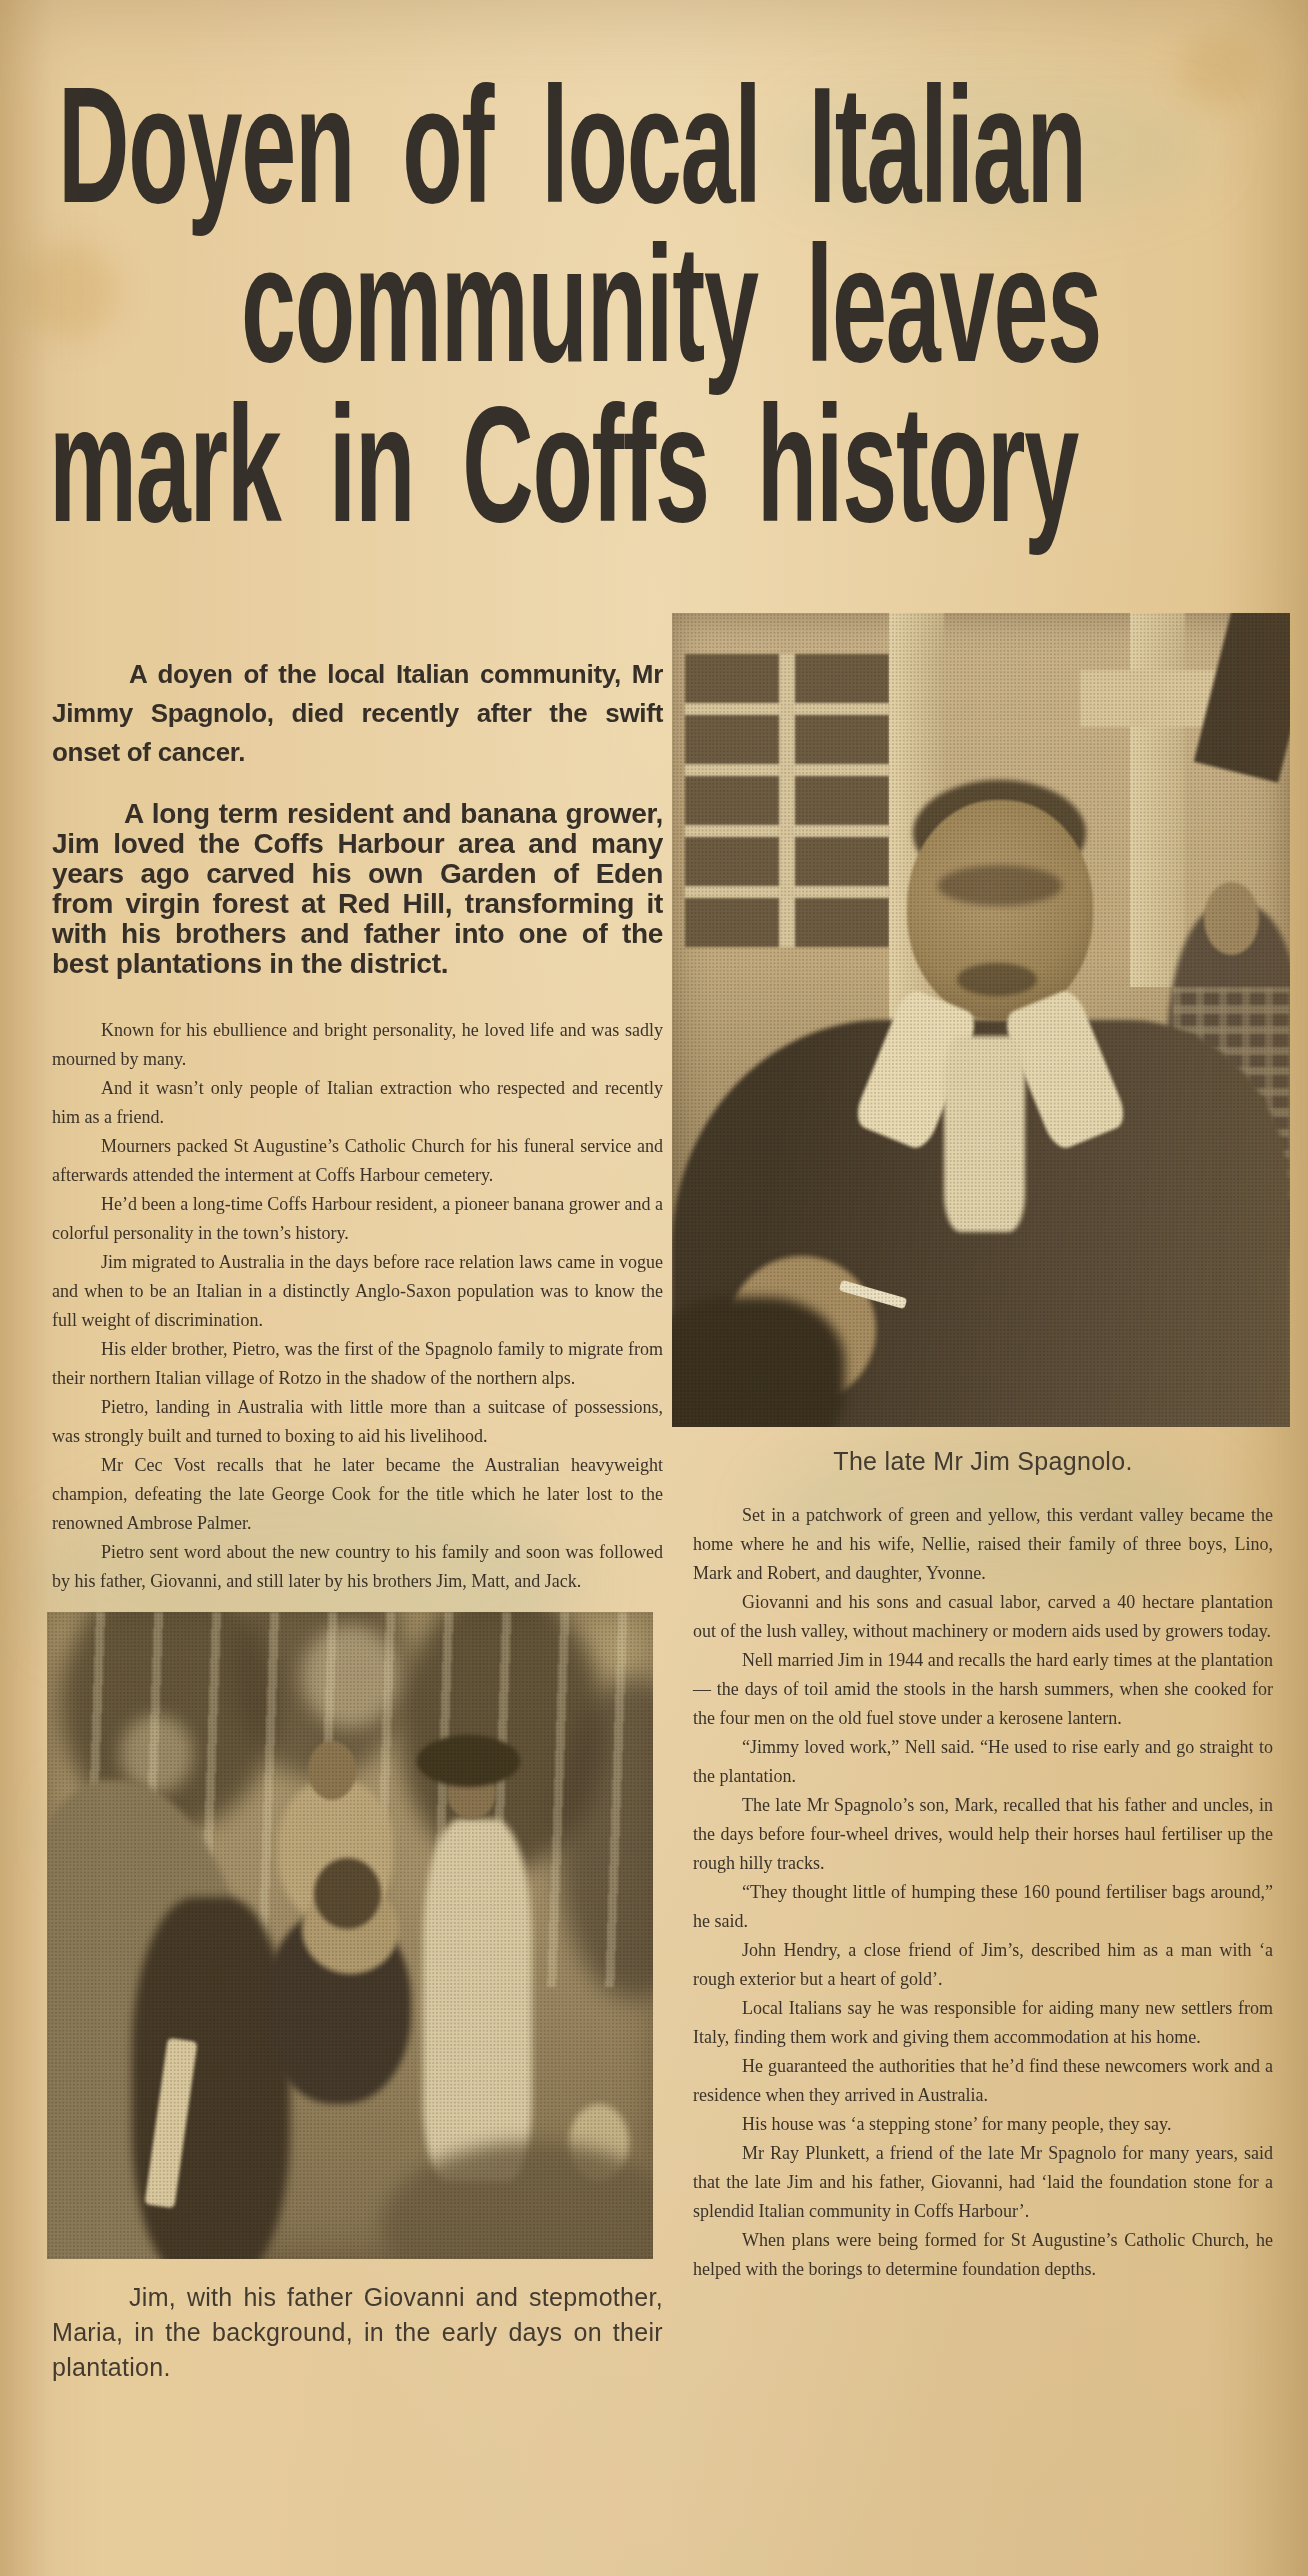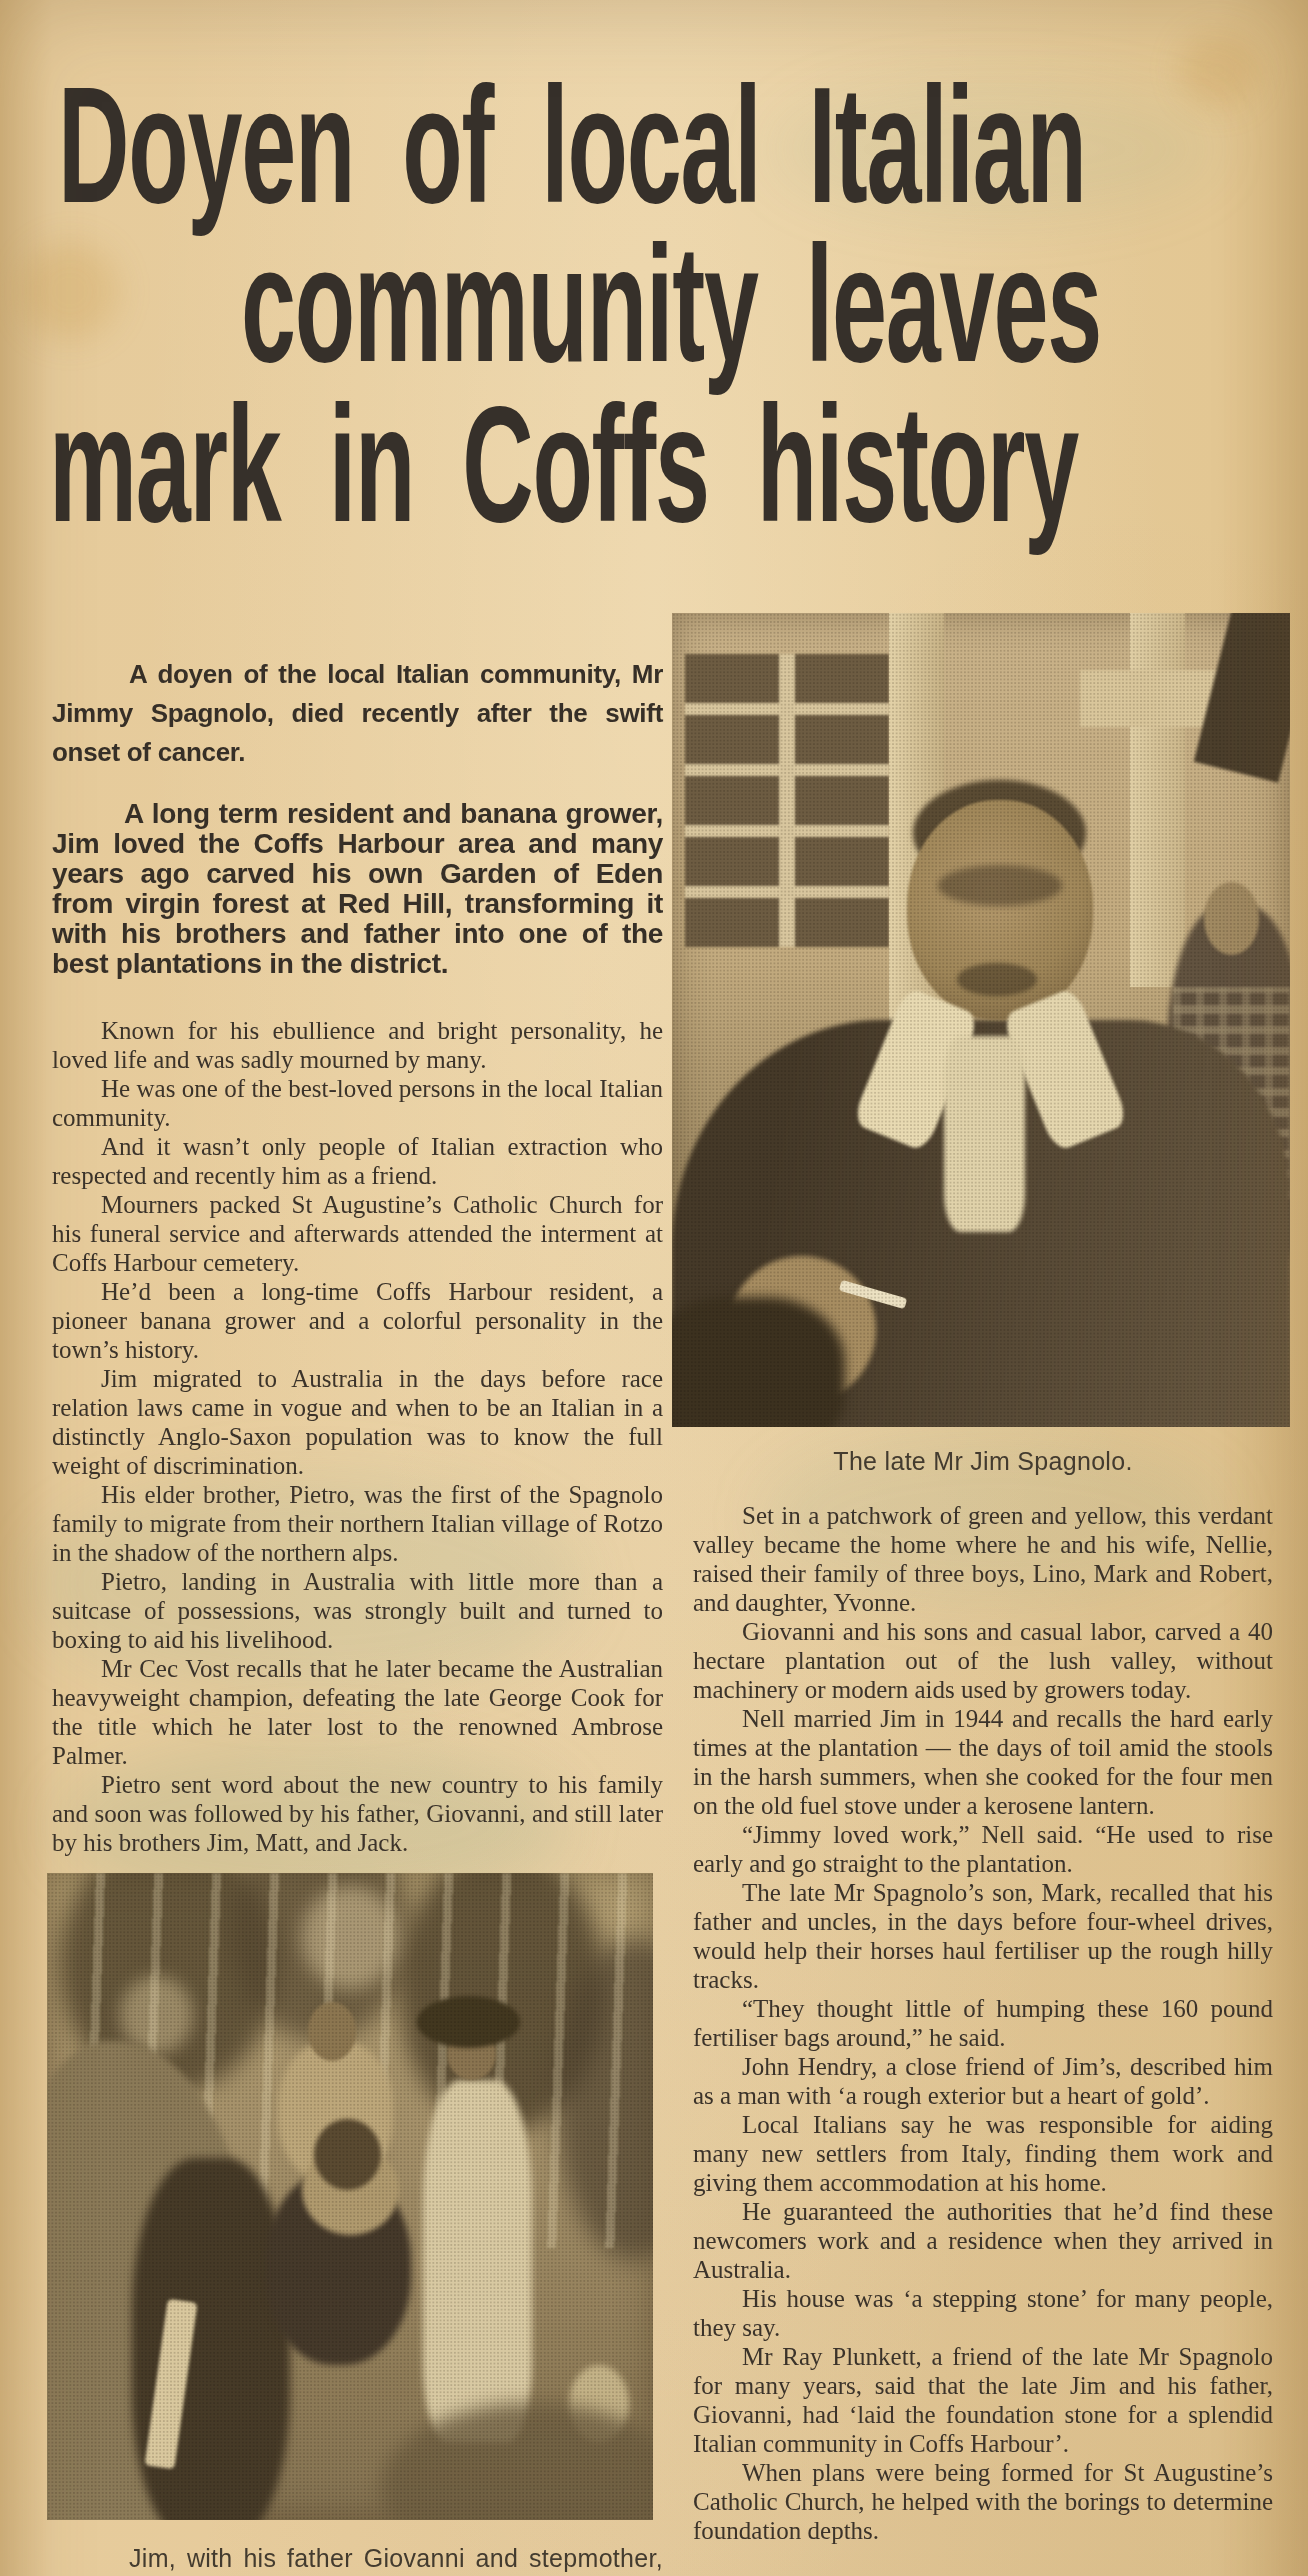--- a/index.html
+++ b/index.html
@@ -40,21 +40,21 @@
   .hl3{left:49px;top:382px;}
   
   .col{position:absolute;}
   .col-left{left:52px;top:641px;width:611px;}
   .col-right{left:693px;top:613px;width:580px;}
   p{margin:0;}
   .lead1{font-family:"Liberation Sans",sans-serif;font-weight:700;font-size:26px;line-height:39px;
     letter-spacing:-0.3px;text-indent:77px;text-align:justify;margin:14.4px 0 27px;color:#362f27;}
   .lead2{font-family:"Liberation Sans",sans-serif;font-weight:700;font-size:28px;line-height:30px;
     letter-spacing:-0.3px;text-indent:72px;text-align:justify;margin:0 0 37px;color:#362f27;}
-  .body{font-size:25px;line-height:29px;text-align:justify;text-indent:49px;color:#3b332a;}
+  .body{font-size:18px;line-height:29px;text-align:justify;text-indent:49px;color:#3b332a;}
   .cap{font-family:"Liberation Sans",sans-serif;font-size:25px;line-height:35px;letter-spacing:0.3px;
     text-align:justify;text-indent:77px;margin:21.6px 0 0;color:#433b2f;}
   .cap-right{font-family:"Liberation Sans",sans-serif;font-size:25px;line-height:31px;
     text-align:center;text-indent:0;margin:18.5px 0 0;color:#433b2f;}
   .first-right{margin-top:24px;}
   
   figure{margin:0;position:relative;overflow:hidden;}
   .photo{box-shadow:inset 0 0 36px rgba(70,52,28,.40);}
   .photo::after{content:"";position:absolute;inset:0;pointer-events:none;mix-blend-mode:multiply;
     background-image:radial-gradient(rgba(56,44,26,0.20) 0.6px, rgba(0,0,0,0) 1px);
@@ -129,21 +129,20 @@
   <div class="speck"></div>
 
   <div class="hl hl1">Doyen of local Italian</div>
   <div class="hl hl2">community leaves</div>
   <div class="hl hl3">mark in Coffs history</div>
 
   <div class="col col-left">
     <p class="lead1">A doyen of the local Italian community, Mr Jimmy Spagnolo, died recently after the swift onset of cancer.</p>
     <p class="lead2">A long term resident and banana grower, Jim loved the Coffs Harbour area and many years ago carved his own Garden of Eden from virgin forest at Red Hill, transforming it with his brothers and father into one of the best plantations in the district.</p>
     <p class="body">Known for his ebullience and bright personality, he loved life and was sadly mourned by many.</p>
-    <p class="body">He was one of the best-loved persons in the local Italian community.</p>
     <p class="body">And it wasn’t only people of Italian extraction who respected and recently him as a friend.</p>
     <p class="body">Mourners packed St Augustine’s Catholic Church for his funeral service and afterwards attended the interment at Coffs Harbour cemetery.</p>
     <p class="body">He’d been a long-time Coffs Harbour resident, a pioneer banana grower and a colorful personality in the town’s history.</p>
     <p class="body">Jim migrated to Australia in the days before race relation laws came in vogue and when to be an Italian in a distinctly Anglo-Saxon population was to know the full weight of discrimination.</p>
     <p class="body">His elder brother, Pietro, was the first of the Spagnolo family to migrate from their northern Italian village of Rotzo in the shadow of the northern alps.</p>
     <p class="body">Pietro, landing in Australia with little more than a suitcase of possessions, was strongly built and turned to boxing to aid his livelihood.</p>
     <p class="body">Mr Cec Vost recalls that he later became the Australian heavyweight champion, defeating the late George Cook for the title which he later lost to the renowned Ambrose Palmer.</p>
     <p class="body">Pietro sent word about the new country to his family and soon was followed by his father, Giovanni, and still later by his brothers Jim, Matt, and Jack.</p>
 
     <figure class="photo photo-left">

